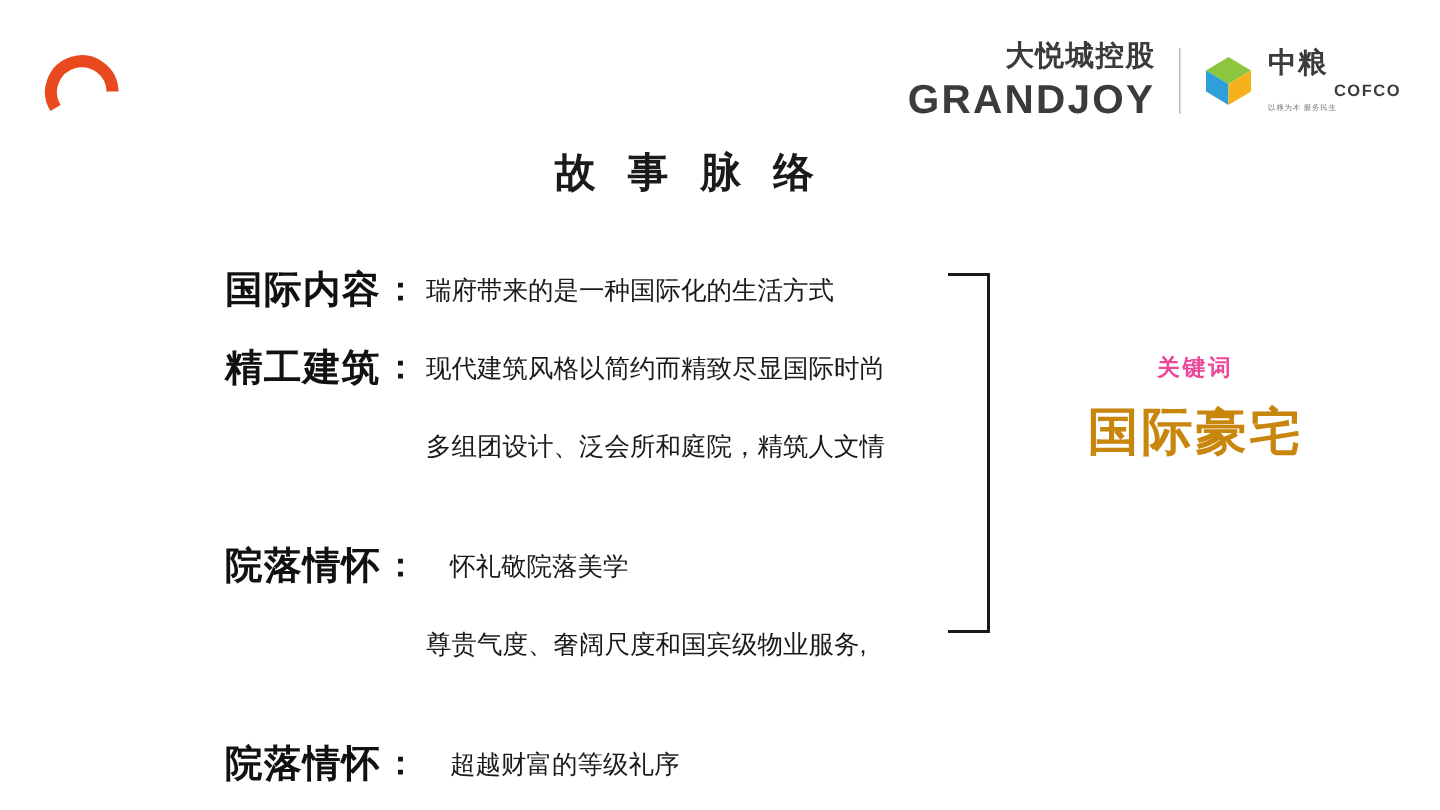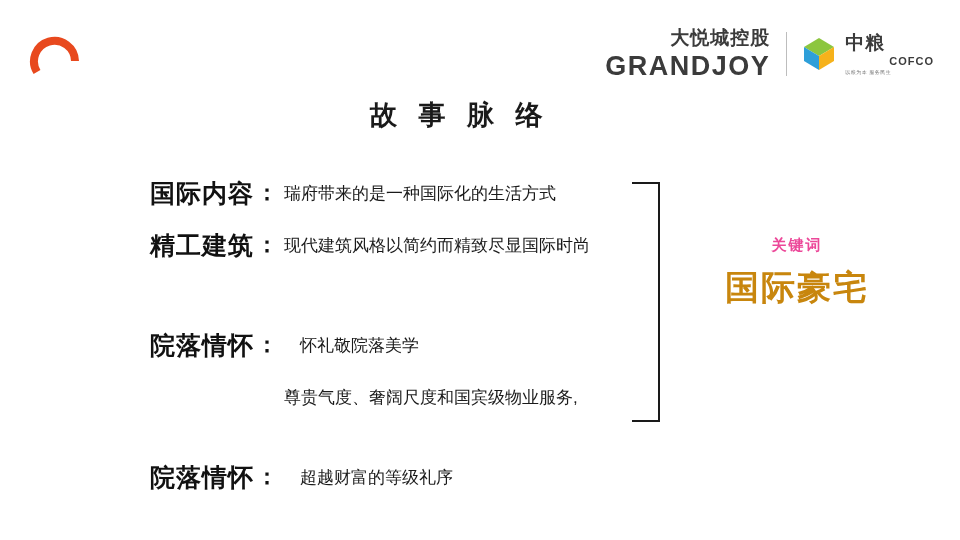--- a/index.html
+++ b/index.html
@@ -228,20 +228,21 @@
     <div class="row-colon">：</div>
     <div class="row-text">
       <span>现代建筑风格以简约而精致尽显国际时尚</span>
     </div>
   </div>
 
   <div class="row">
     <div class="row-label">院落情怀</div>
     <div class="row-colon">：</div>
     <div class="row-text">
+      <span>多组团设计、泛会所和庭院，精筑人文情</span>
       <span class="line2">怀礼敬院落美学</span>
     </div>
   </div>
 
   <div class="row">
     <div class="row-label">院落情怀</div>
     <div class="row-colon">：</div>
     <div class="row-text">
       <span>尊贵气度、奢阔尺度和国宾级物业服务,</span>
       <span class="line2">超越财富的等级礼序</span>

